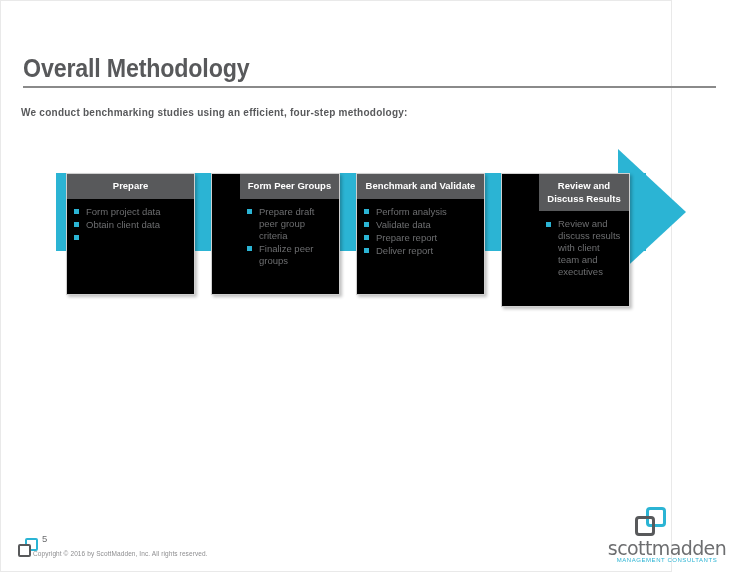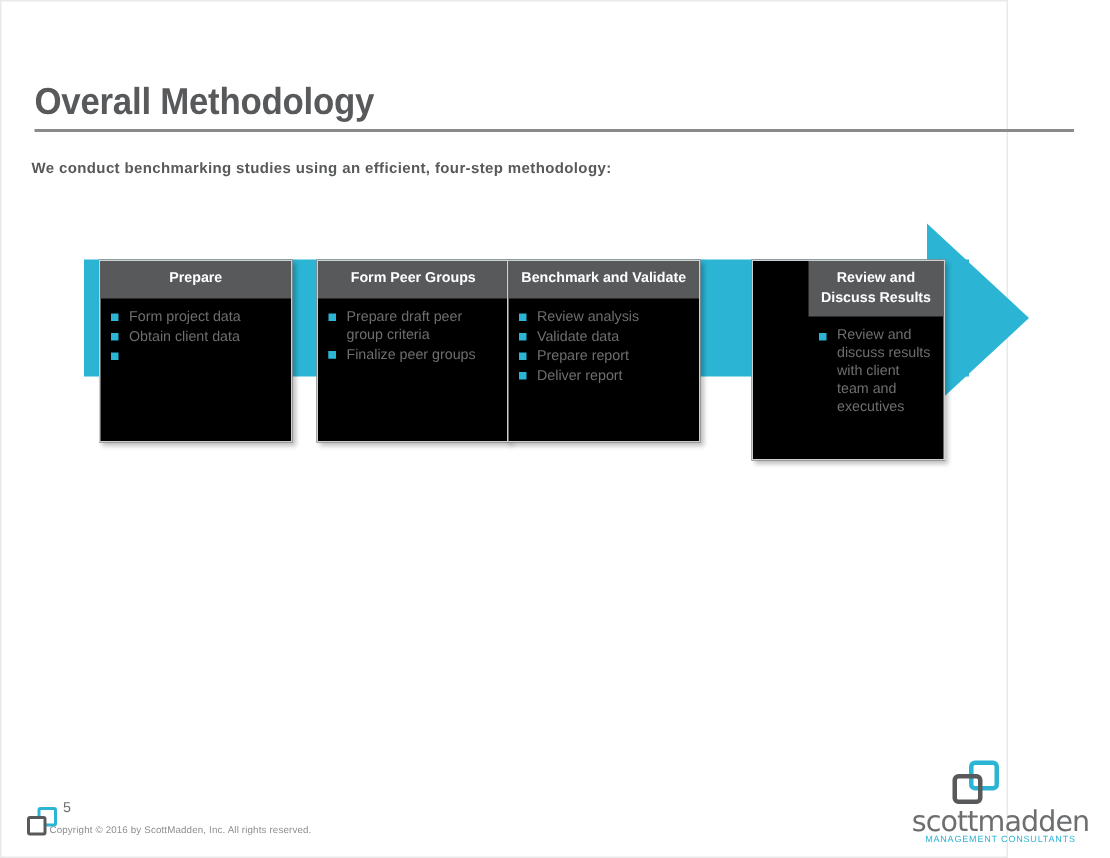--- a/index.html
+++ b/index.html
@@ -75,22 +75,22 @@
     top:144px;
     width:129px;
     background:#000000;
     border:1px solid #cfcfcf;
     box-shadow:2px 2px 3px rgba(0,0,0,0.25);
     box-sizing:border-box;
     pointer-events:auto;
     margin-top:28px;
   }
   .step.s1{left:65px;}
-  .step.s2{left:210px;}
-  .step.s3{left:337px;}
+  .step.s2{left:210px;padding-left:28px;}
+  .step.s3{left:355px;}
   .step.s4{left:500px;padding-left:37px;}
 
   .step-header{
     background:#58595b;
     color:#ffffff;
     font-size:9.5px;
     font-weight:bold;
     text-align:center;
     padding:6px 4px 6px 4px;
     line-height:12.5px;
@@ -239,21 +239,21 @@
           <li><span class="sq"></span></li>
           <li><span class="sq"></span><span>Finalize peer groups</span></li>
         </ul>
       </div>
     </div>
 
     <div class="step s3 twoline">
       <div class="step-header">Benchmark and Validate</div>
       <div class="step-body">
         <ul class="bullet-list">
-          <li><span class="sq"></span><span>Review analysis</span></li>
+          <li><span class="sq"></span><span>Perform analysis</span></li>
           <li><span class="sq"></span><span>Validate data</span></li>
           <li><span class="sq"></span><span>Prepare report</span></li>
           <li><span class="sq"></span><span>Deliver report</span></li>
         </ul>
       </div>
     </div>
 
     <div class="step s4 twoline">
       <div class="step-header">Review and Discuss Results</div>
       <div class="step-body">

